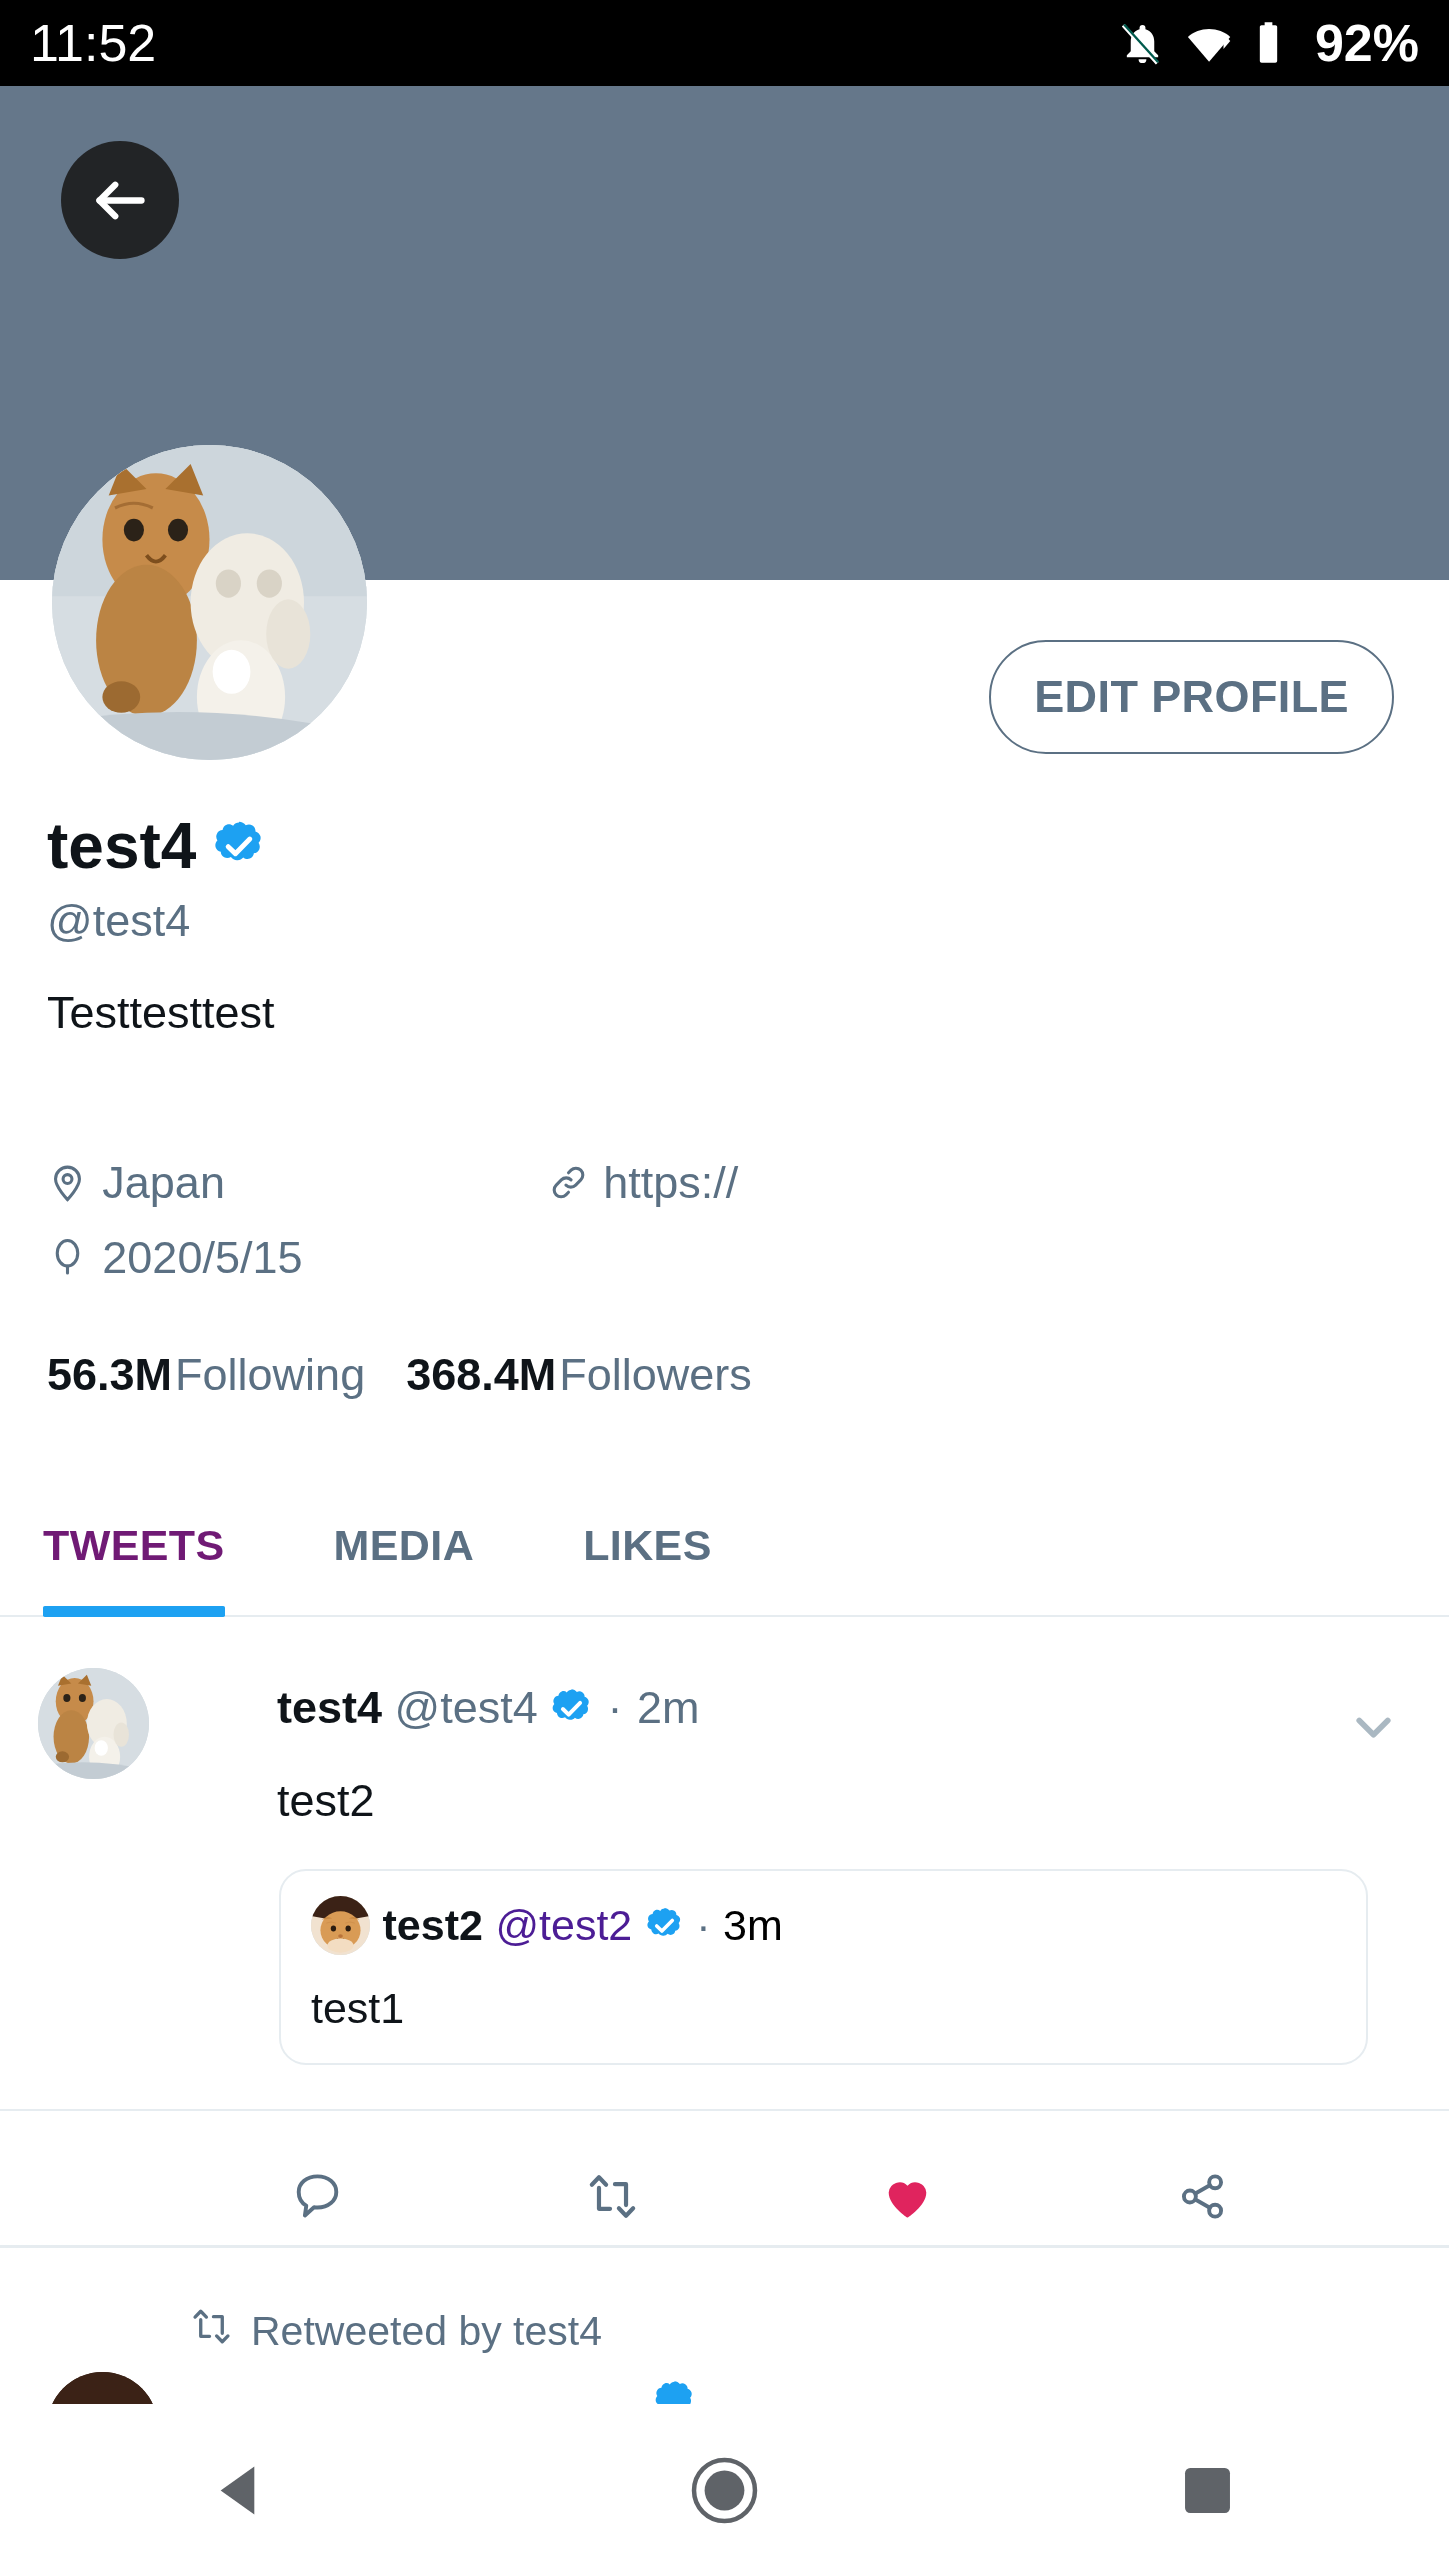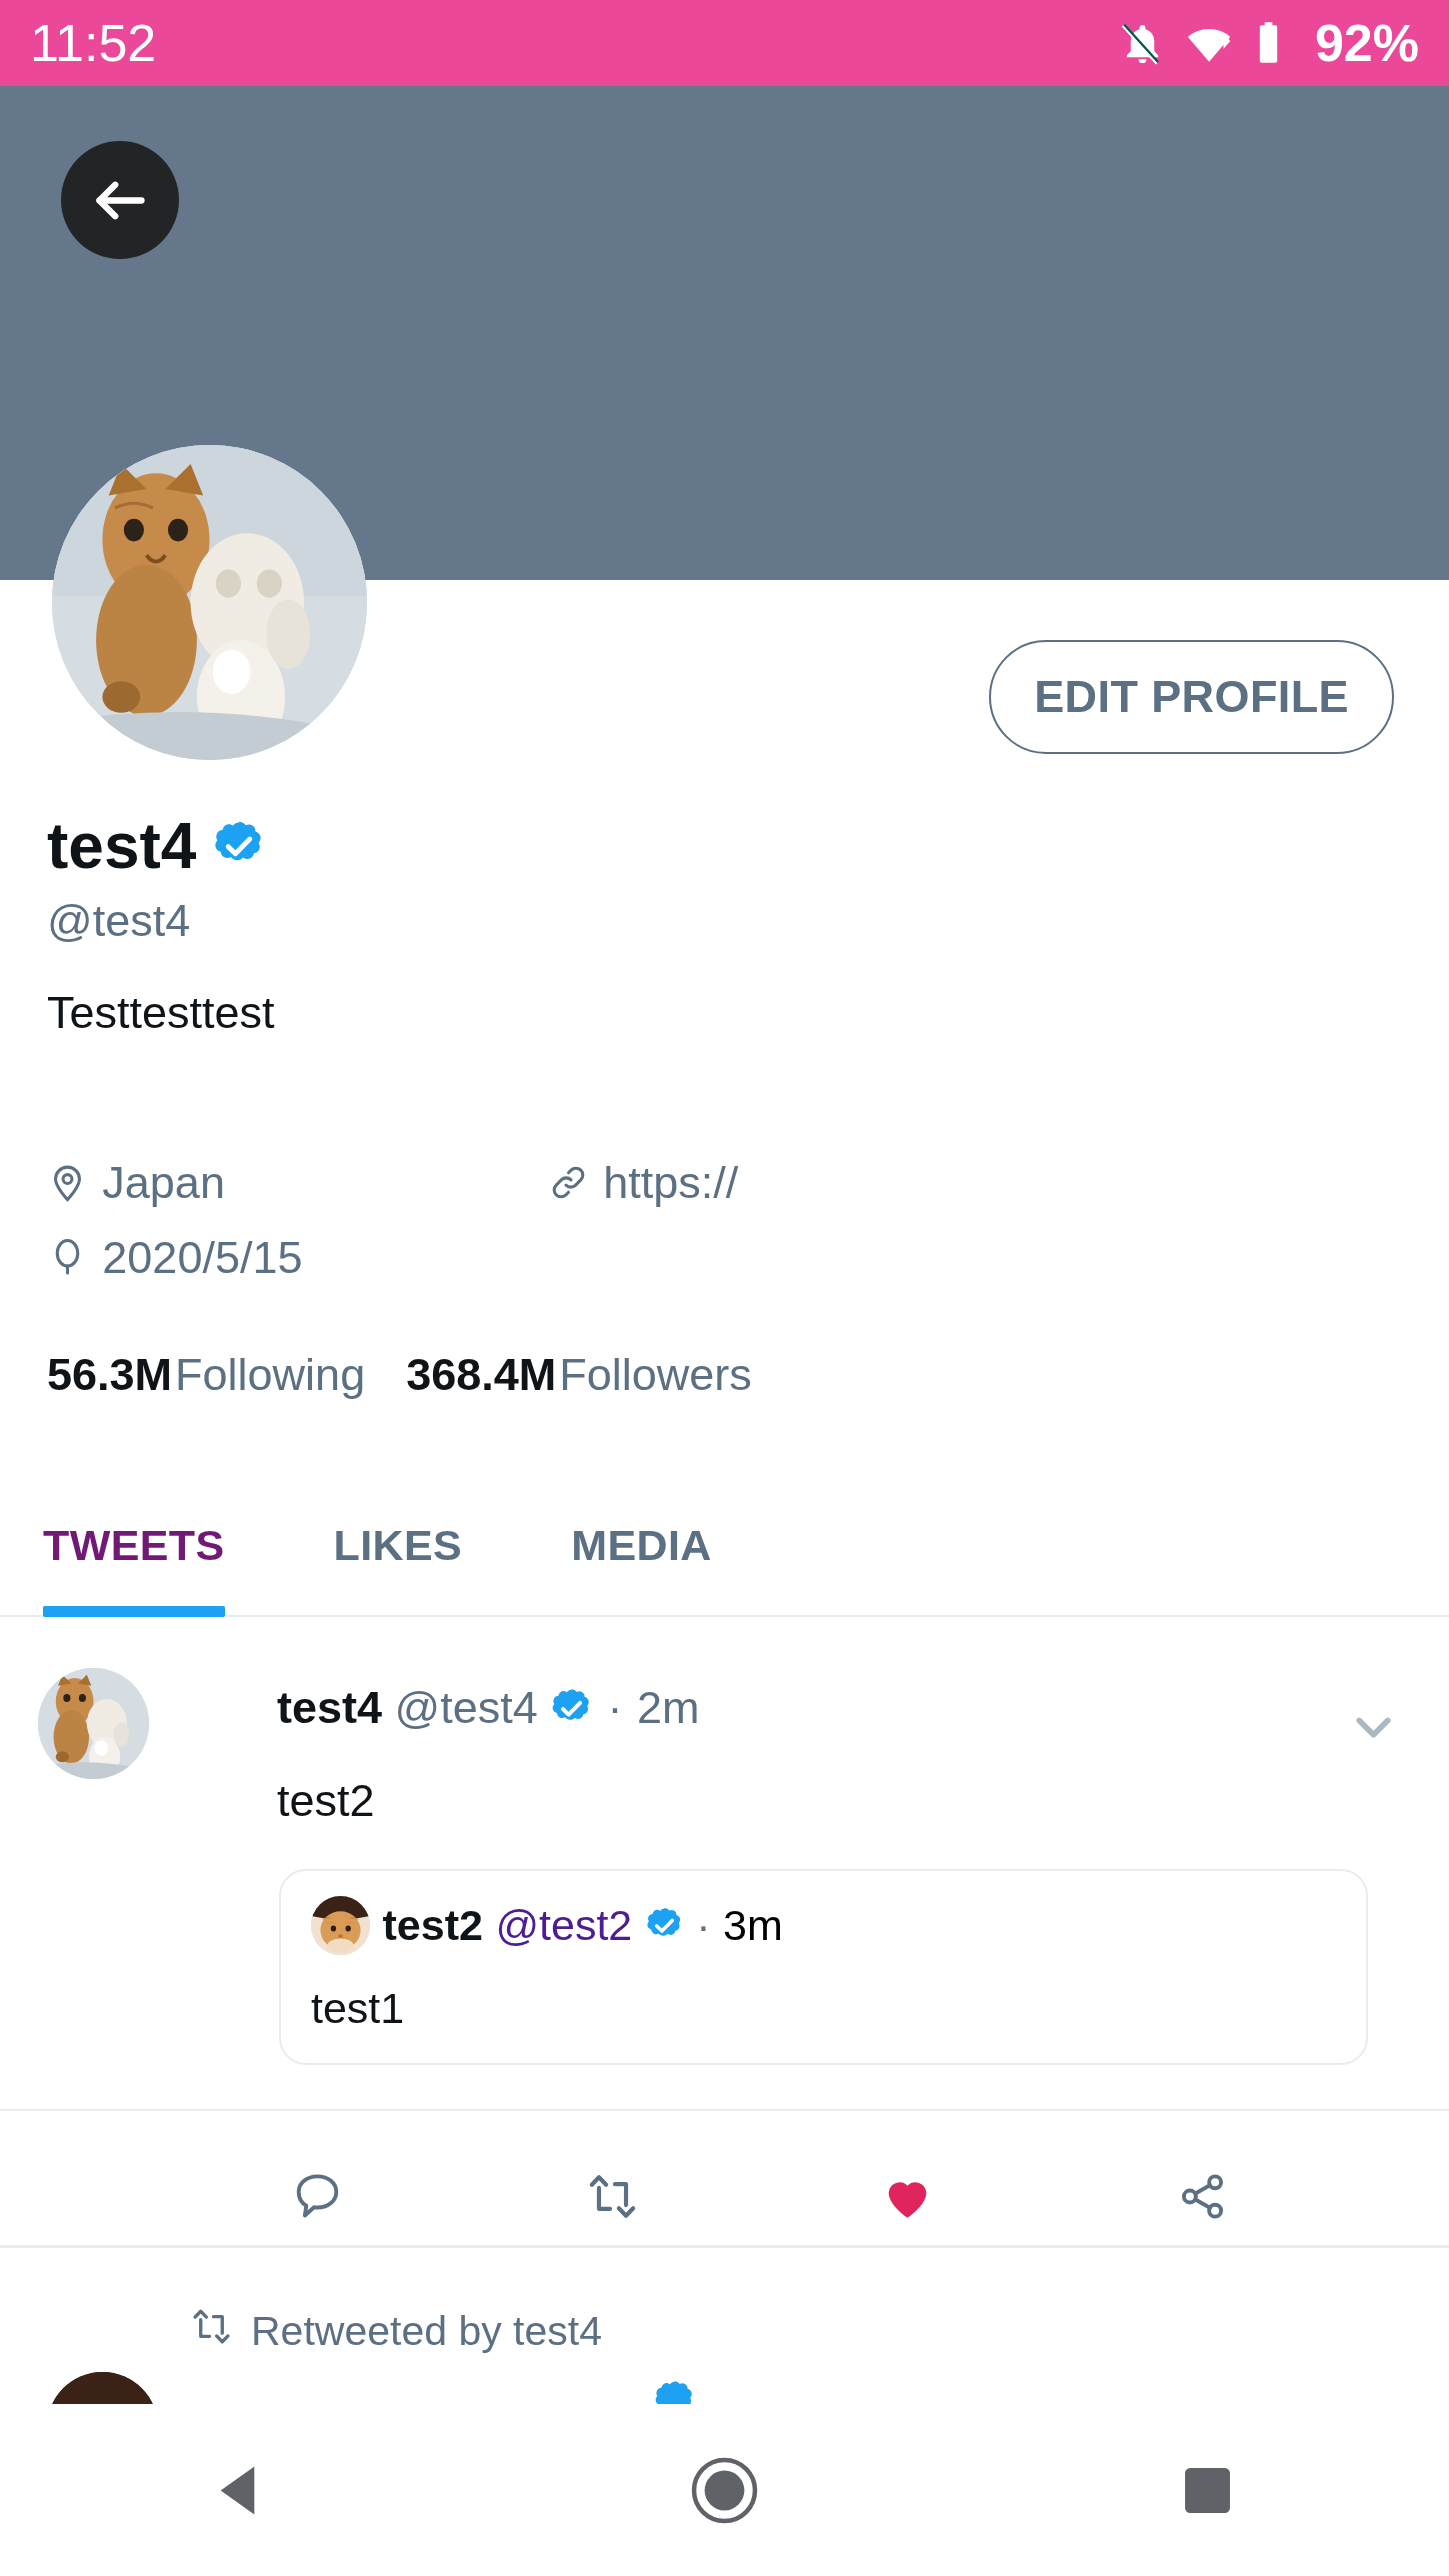--- a/index.html
+++ b/index.html
@@ -7,21 +7,21 @@
     width:1449px; height:2576px;
     background:#ffffff;
     font-family:"Liberation Sans", sans-serif;
     overflow:hidden;
   }
   #app { position:relative; width:1449px; height:2576px; background:#fff; }
 
   
   .statusbar{
     position:absolute; top:0; left:0; width:1449px; height:86px;
-    background:#ec4899; color:#fff;
+    background:#000000; color:#fff;
     display:flex; align-items:center; justify-content:space-between;
     padding:0 30px;
   }
   .sb-time{ font-size:52px; font-weight:400; letter-spacing:0px; line-height:1; }
   .sb-icons{ display:flex; align-items:center; gap:19.7px; }
   .sb-icons svg{ display:block; }
   .sb-batt{ font-size:52px; font-weight:700; margin-left:13px; }
 
   
   .banner{
@@ -286,25 +286,25 @@
       <span class="stat-num">368.4M</span>
       <span class="stat-lbl">Followers</span>
     </div>
   </div>
 
   <div class="tabs">
     <div class="tab active tab-t0">
       <span>TWEETS</span>
       <span class="tab-underline"></span>
     </div>
+    <div class="tab tab-t2">
+      <span>MEDIA</span>
+    </div>
     <div class="tab tab-t3">
       <span>LIKES</span>
-    </div>
-    <div class="tab tab-t2">
-      <span>MEDIA</span>
     </div>
   </div>
 
   <div class="tweet"></div>
 
   <div class="avatar-small">
     <svg width="111" height="111" viewBox="0 0 100 100">
       <rect width="100" height="100" fill="#d6dde2"></rect>
       <ellipse cx="33" cy="30" rx="17" ry="21" fill="#c68b4a"></ellipse>
       <path d="M18 16 L22 6 L30 14 Z" fill="#a9702f"></path>

